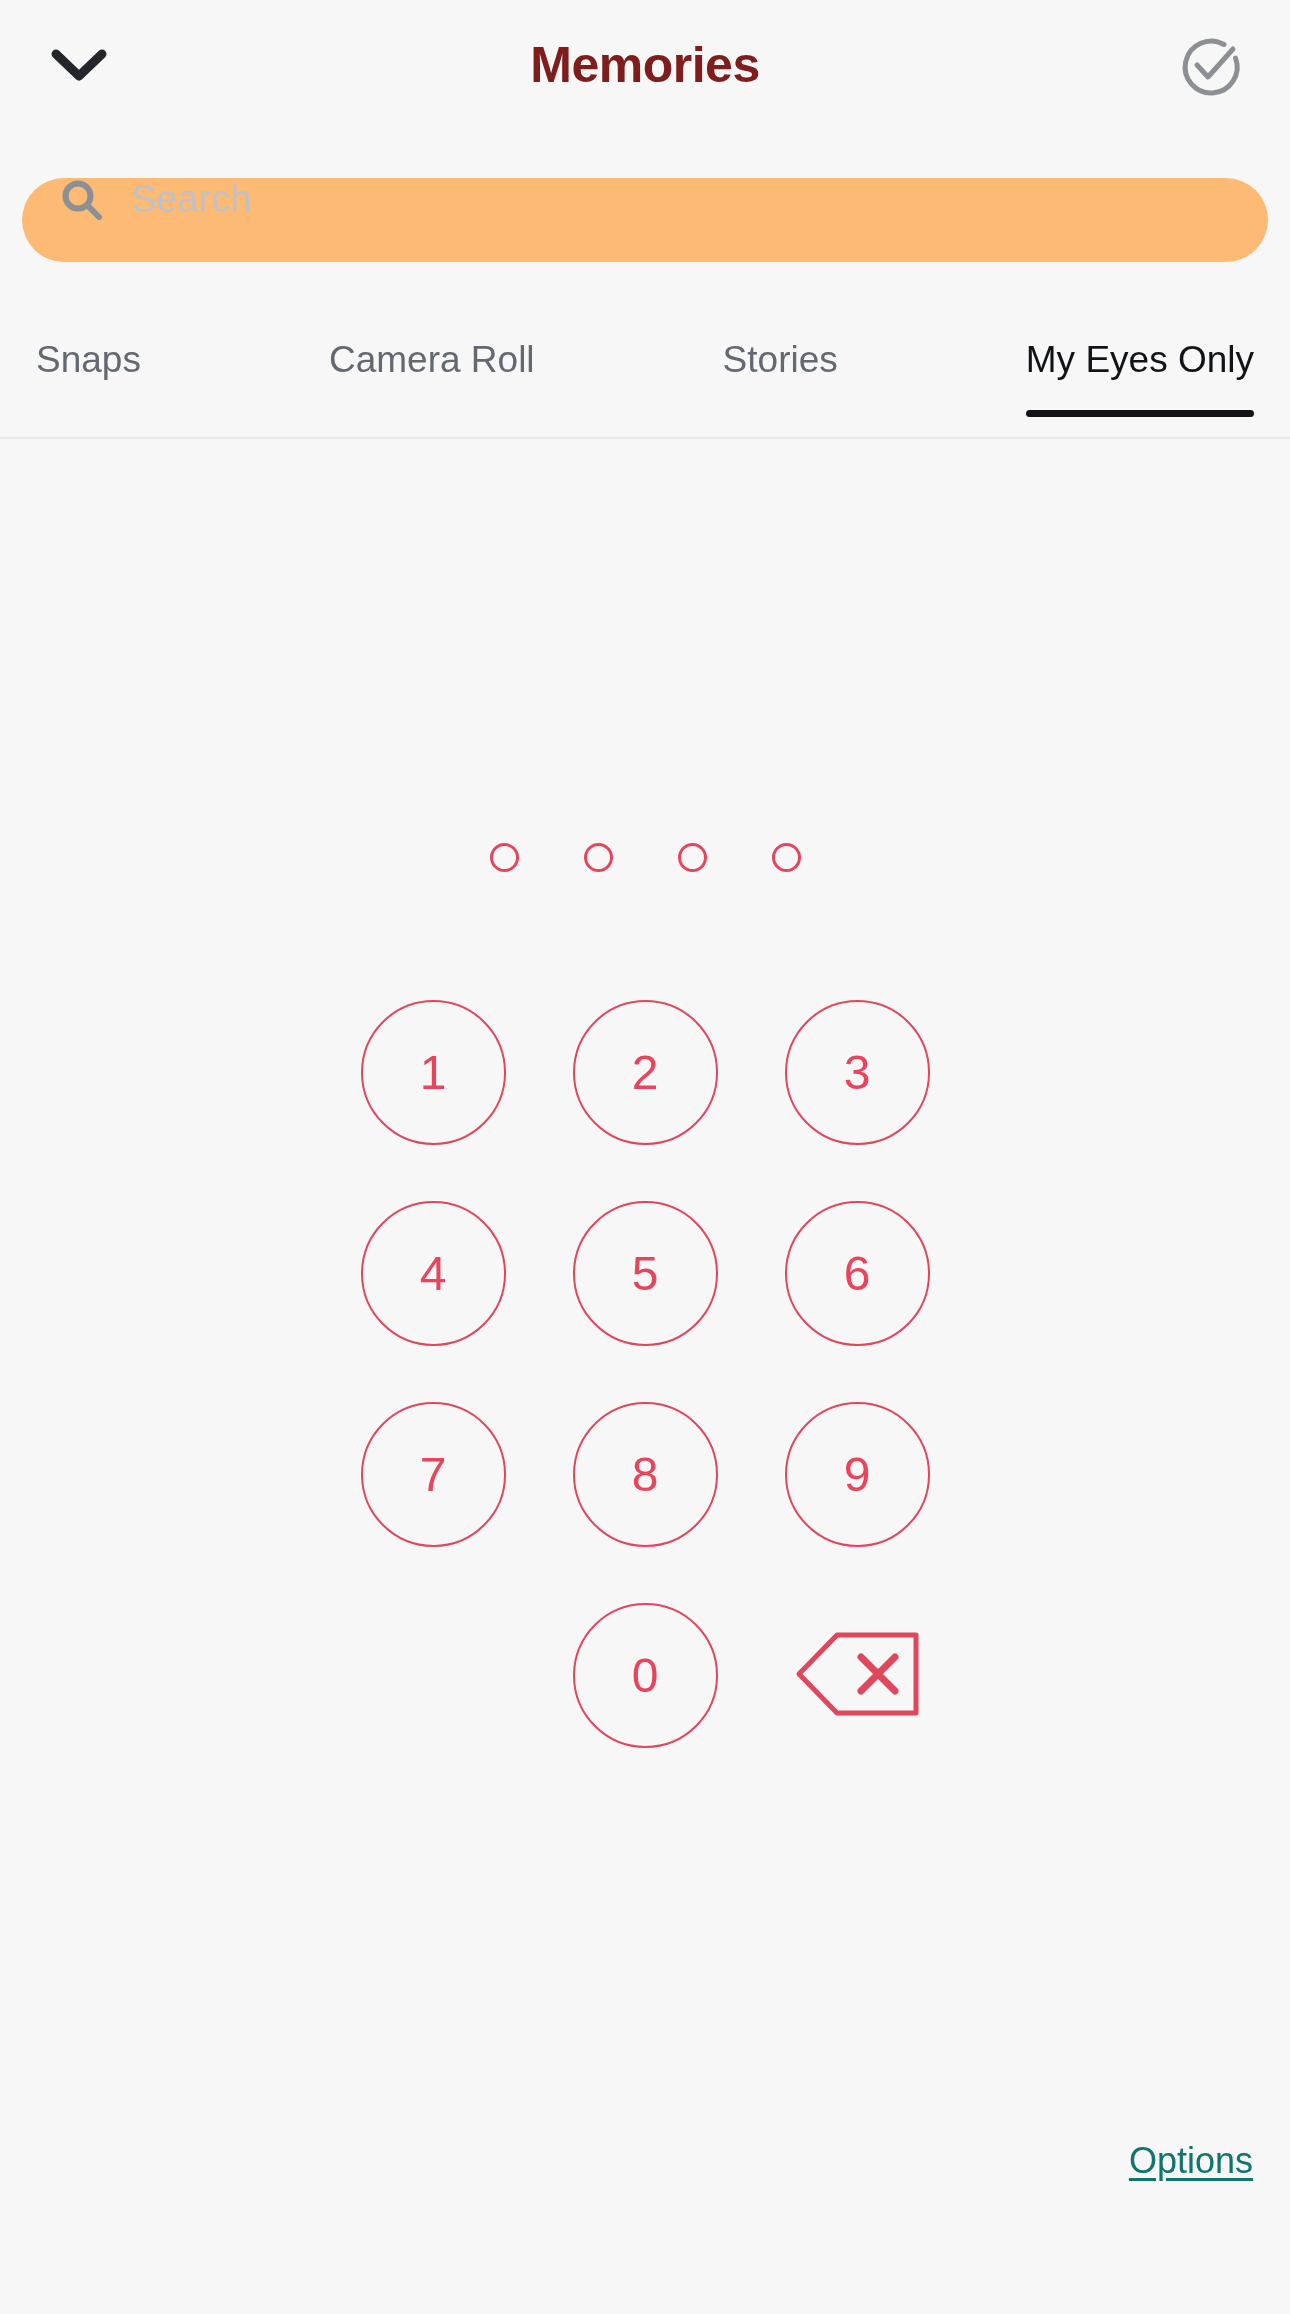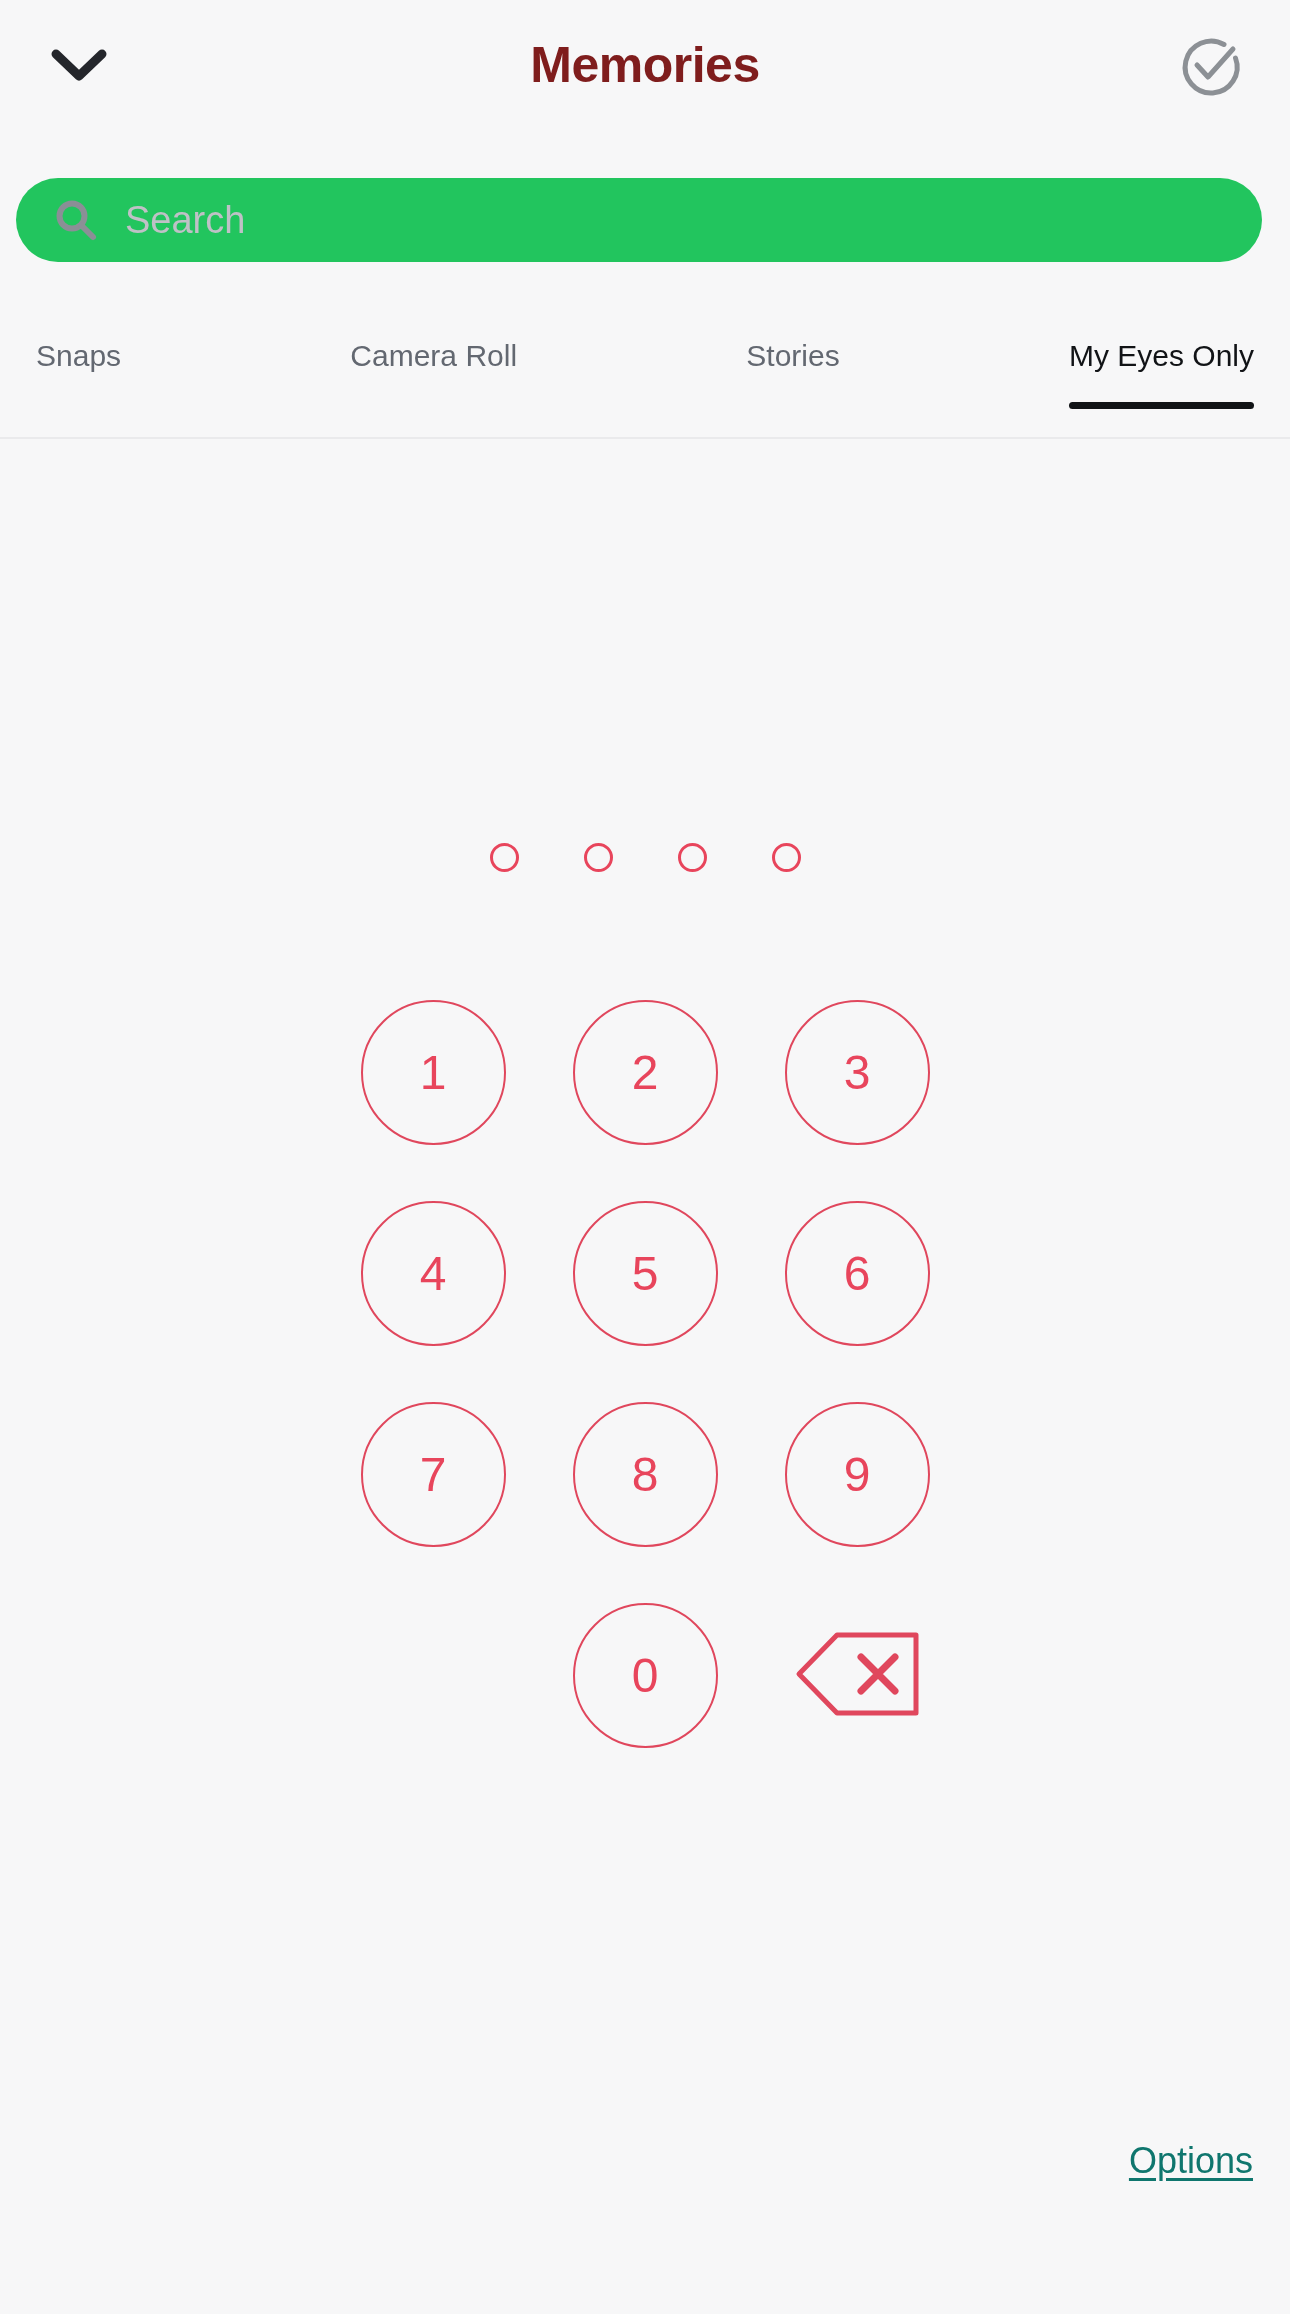--- a/index.html
+++ b/index.html
@@ -49,27 +49,27 @@
     display: flex; align-items: center; justify-content: center;
     cursor: pointer;
     position: relative;
     z-index: 2;
   }
 
   
   .search-wrap {
     position: absolute;
     top: 178px;
-    left: 16px;
+    left: 22px;
     width: 1246px;
     height: 84px;
-    background: #22c55e;
+    background: #fdba74;
     border-radius: 42px;
     display: flex;
-    align-items: center;
+    align-items: flex-start;
     padding-left: 38px;
     cursor: text;
   }
   .search-icon { flex: 0 0 auto; display: flex; align-items: center; }
   .search-input {
     border: none;
     outline: none;
     background: transparent;
     font-family: "Liberation Sans", sans-serif;
     font-size: 38px;
@@ -87,21 +87,21 @@
     left: 0;
     width: 1290px;
     height: 105px;
     display: flex;
     align-items: flex-start;
     padding: 0 36px;
     gap: 0;
   }
   .tab {
     position: relative;
-    font-size: 30px;
+    font-size: 37px;
     font-weight: 400;
     color: #636871;
     padding-top: 9px;
     cursor: pointer;
     white-space: nowrap;
   }
   .tab-spacer { flex: 1 1 auto; }
   .tab.active {
     color: #111316;
     font-weight: 500;

